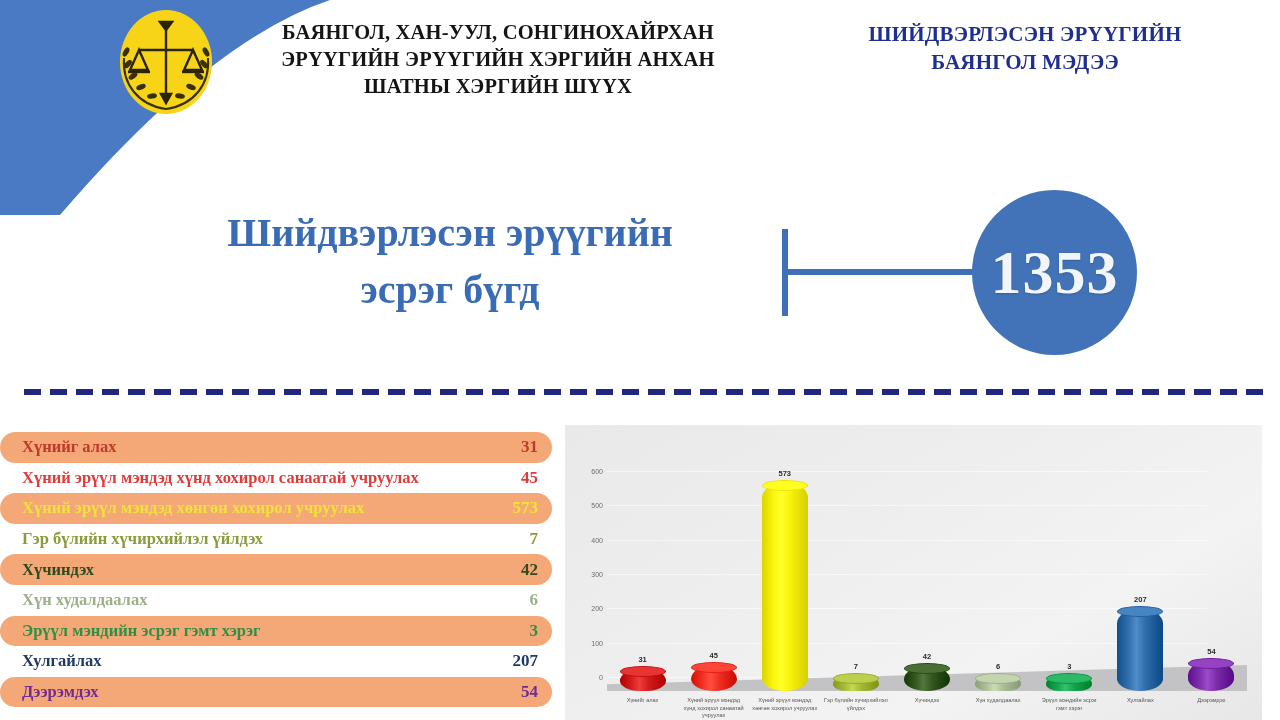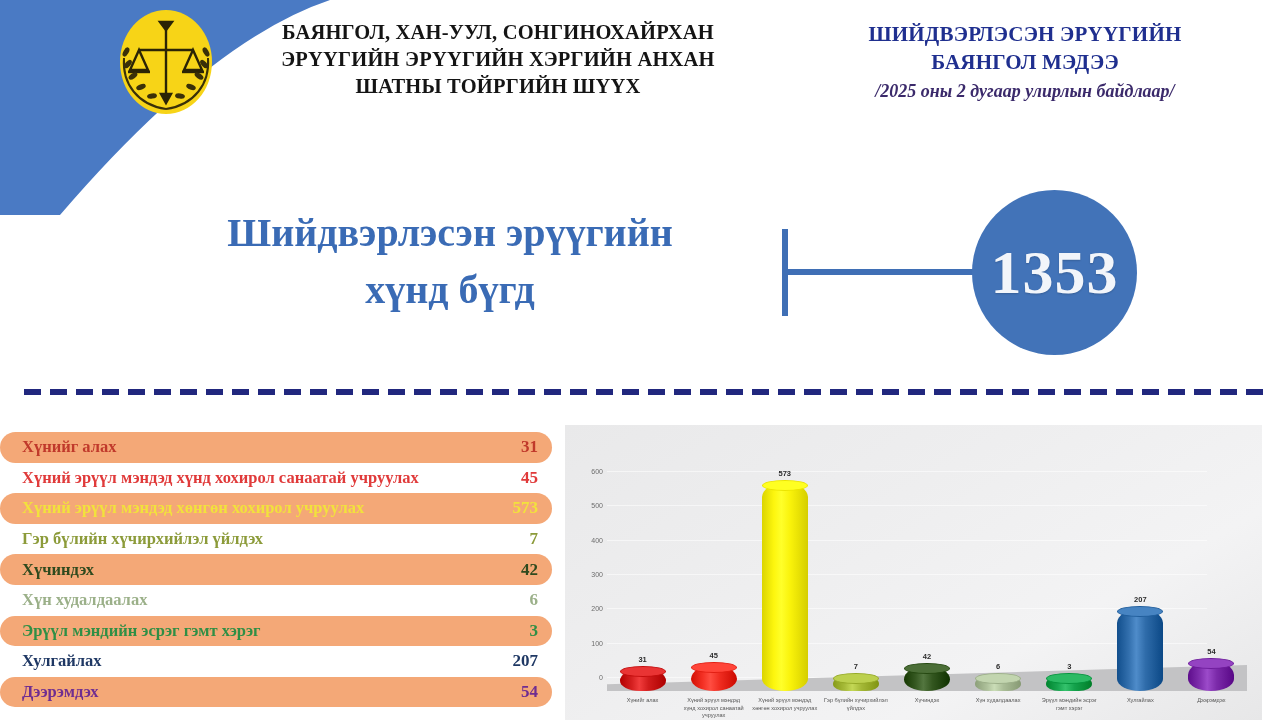--- a/index.html
+++ b/index.html
@@ -160,34 +160,33 @@
           <ellipse cx="87" cy="70" rx="5" ry="2.6" transform="rotate(35 87 70)"></ellipse>
           <ellipse cx="79" cy="81" rx="5" ry="2.6" transform="rotate(22 79 81)"></ellipse>
           <ellipse cx="68" cy="90" rx="5" ry="2.6" transform="rotate(10 68 90)"></ellipse>
         </g>
       </svg>
     </div>
 
     <div class="court-name">
       <div>БАЯНГОЛ, ХАН-УУЛ, СОНГИНОХАЙРХАН</div>
       <div>ЭРҮҮГИЙН ЭРҮҮГИЙН ХЭРГИЙН АНХАН</div>
-      <div>ШАТНЫ ТОЙРГИЙН ШҮҮХ</div>
+      <div>ШАТНЫ ХЭРГИЙН ШҮҮХ</div>
     </div>
 
     <div class="report-title">
       <div class="rt-main">ШИЙДВЭРЛЭСЭН ЭРҮҮГИЙН</div>
       <div class="rt-main">БАЯНГОЛ МЭДЭЭ</div>
-      <div class="rt-sub">/2025 оны 2 дугаар улирлын байдлаар/</div>
     </div>
   </div>
 
   <div class="total-block">
     <div class="total-label">
       <div>Шийдвэрлэсэн эрүүгийн</div>
-      <div>хүнд бүгд</div>
+      <div>эсрэг бүгд</div>
     </div>
     <div class="connector">
       <div class="conn-vert"></div>
       <div class="conn-horz"></div>
     </div>
   </div>
   <div class="total-circle">1353</div>
 
   <div class="divider"></div>
 

